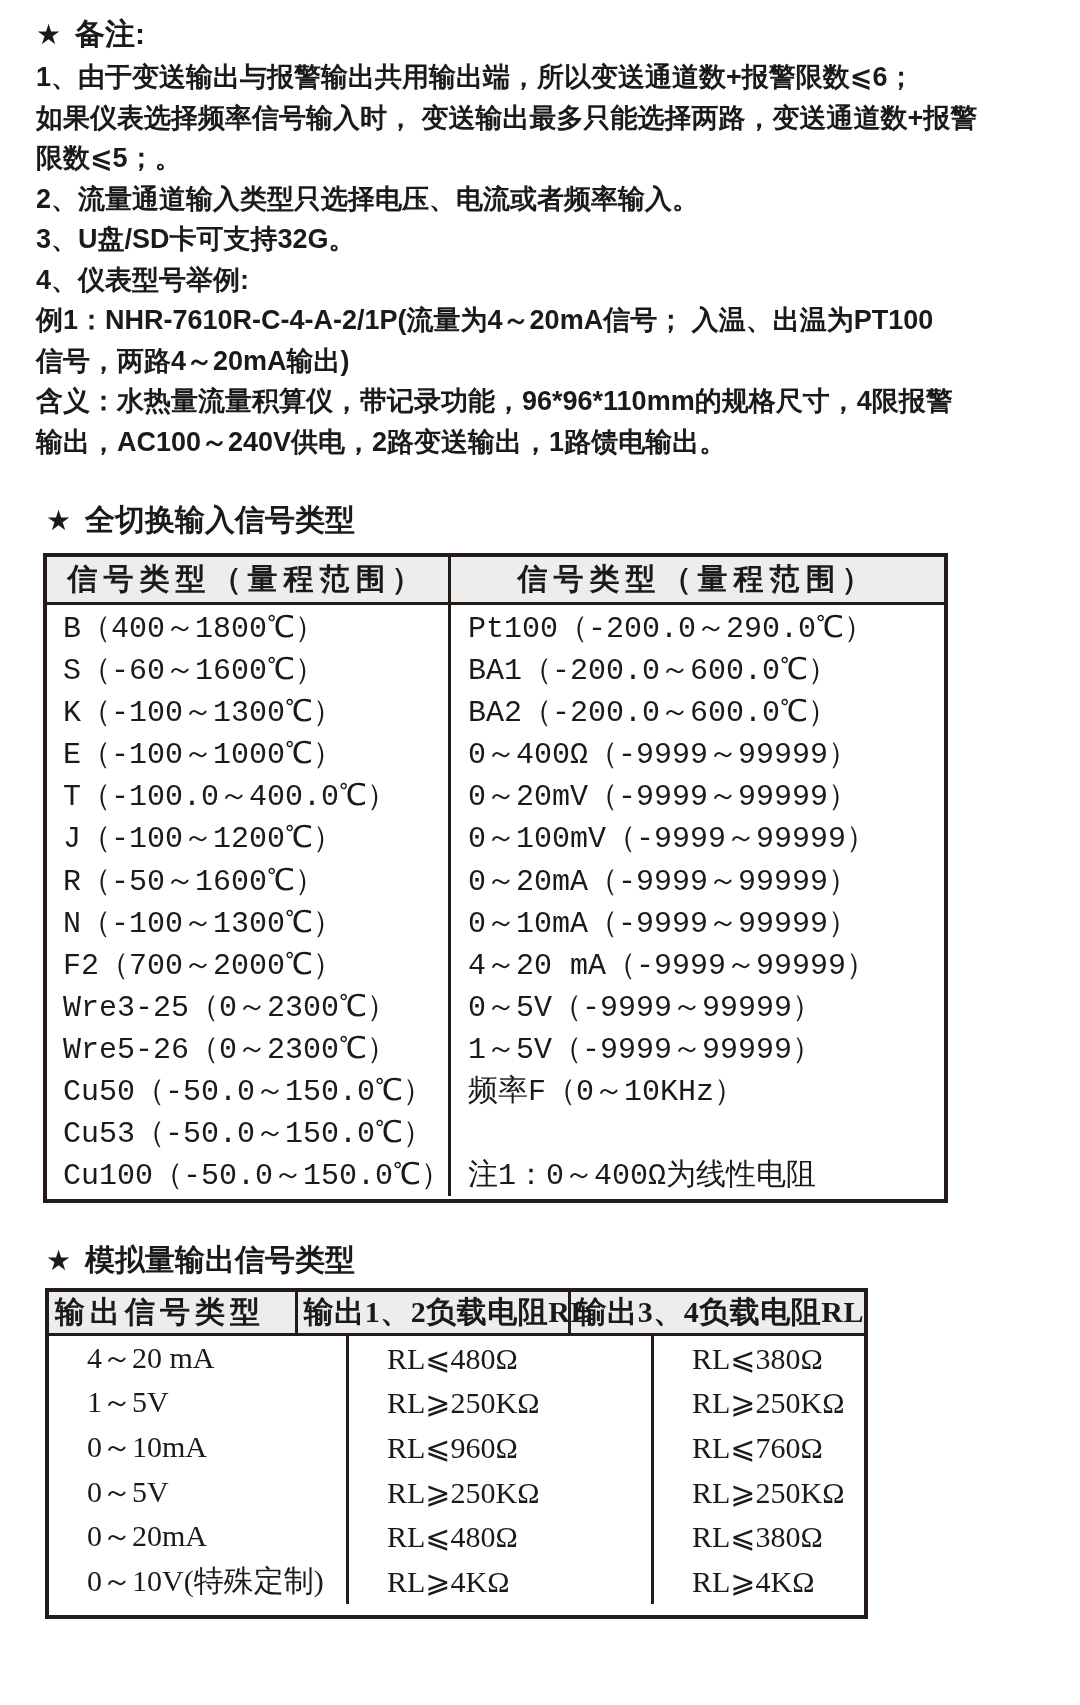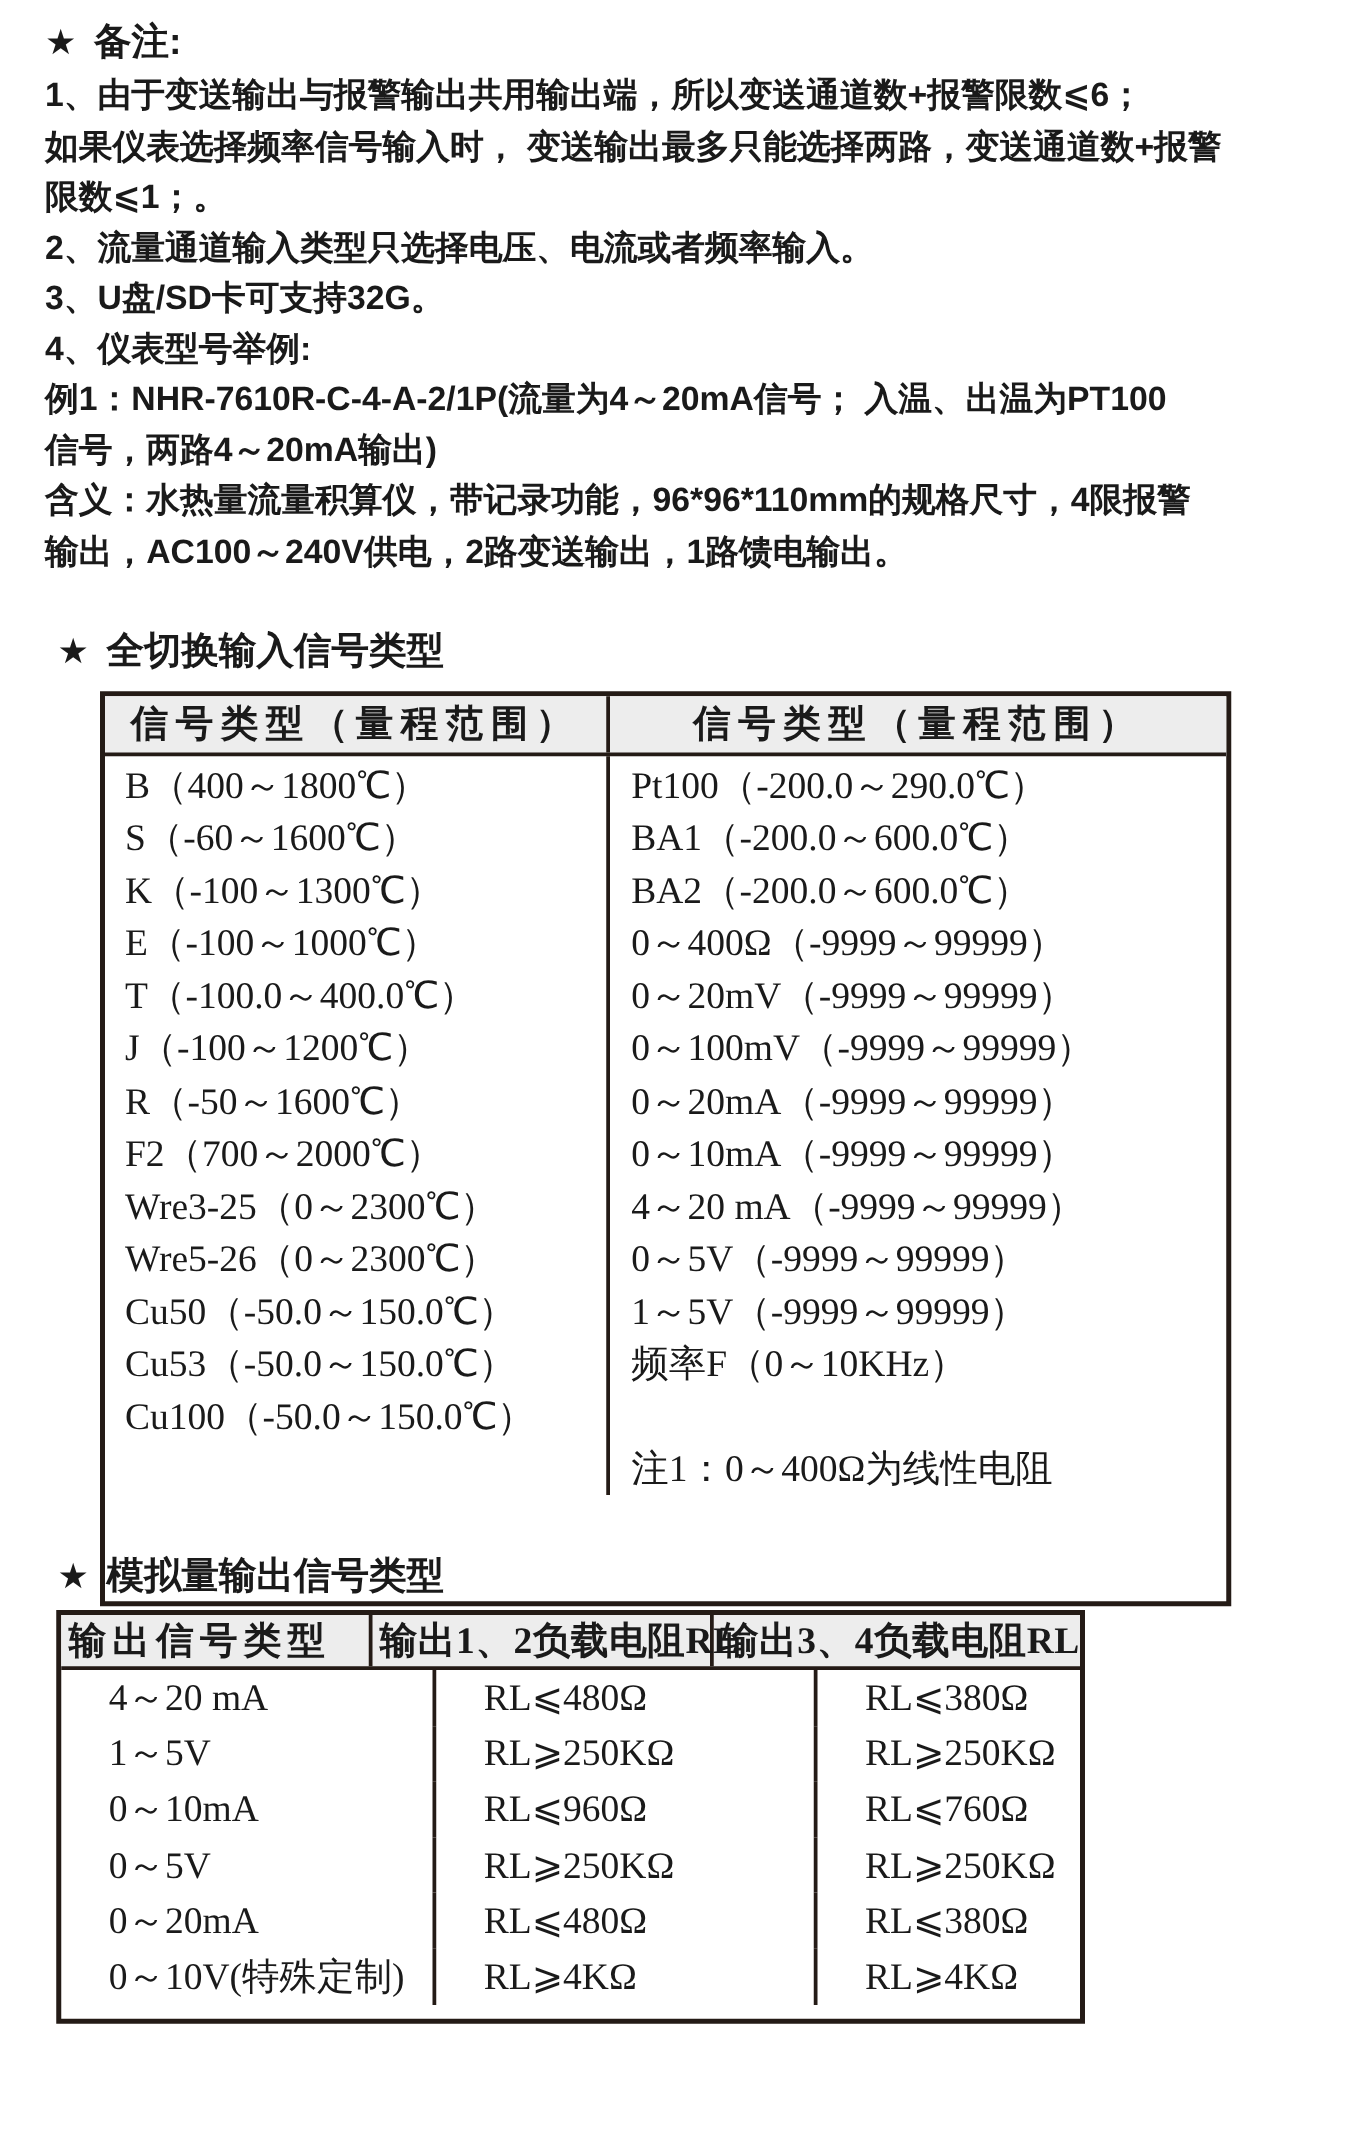--- a/index.html
+++ b/index.html
@@ -26,22 +26,22 @@
     font-size:27px;font-weight:600;line-height:40.5px;white-space:nowrap;
     font-family:var(--sans);
   }
   
   .sec-title{position:absolute;left:46px;font-size:30px;font-weight:600;white-space:nowrap;}
   .sec-title .star{margin-right:14px;font-size:28px;}
   #input-title{top:500px;}
   #output-title{top:1240px;}
   
   .t1{
-    position:absolute;left:43px;top:553px;width:905px;height:732px;
-    border:4px solid var(--line);font-family:Liberation Serif, serif;margin-left:37px;
+    position:absolute;left:43px;top:553px;width:905px;height:650px;
+    border:4px solid var(--line);font-family:Liberation Mono, monospace;
   }
   .t1-hdr{display:flex;height:48px;background:var(--hdrbg);border-bottom:3px solid var(--line);}
   .t1-hdr .hc{
     display:flex;align-items:center;justify-content:center;
     font-size:30px;font-weight:bold;letter-spacing:6px;white-space:nowrap;
   }
   .t1-hdr .hc1{width:404px;border-right:3px solid var(--line);}
   .t1-hdr .hc2{flex:1;}
   .t1-body{display:flex;height:591px;}
   .t1-body .bc1{width:404px;border-right:3px solid var(--line);padding:3px 0 0 16px;}
@@ -66,21 +66,21 @@
   .t2-row .c2{width:273px;border-right:3px solid var(--line);}
   .t2-row .c3{flex:1;}
 </style>
 </head>
 <body>
 
 <div class="notes">
   <div class="h-title"><span class="star">★</span><span>备注:</span></div>
   <div class="note-line">1、由于变送输出与报警输出共用输出端，所以变送通道数+报警限数⩽6；</div>
   <div class="note-line">如果仪表选择频率信号输入时， 变送输出最多只能选择两路，变送通道数+报警</div>
-  <div class="note-line">限数⩽1；。</div>
+  <div class="note-line">限数⩽5；。</div>
   <div class="note-line">2、流量通道输入类型只选择电压、电流或者频率输入。</div>
   <div class="note-line">3、U盘/SD卡可支持32G。</div>
   <div class="note-line">4、仪表型号举例:</div>
   <div class="note-line">例1：NHR-7610R-C-4-A-2/1P(流量为4～20mA信号； 入温、出温为PT100</div>
   <div class="note-line">信号，两路4～20mA输出)</div>
   <div class="note-line">含义：水热量流量积算仪，带记录功能，96*96*110mm的规格尺寸，4限报警</div>
   <div class="note-line">输出，AC100～240V供电，2路变送输出，1路馈电输出。</div>
 </div>
 
 <div class="sec-title" id="input-title"><span class="star">★</span><span>全切换输入信号类型</span></div>
@@ -92,20 +92,21 @@
   </div>
   <div class="t1-body">
     <div class="bc1">
       <div class="sig-line">B（400～1800℃）</div>
       <div class="sig-line">S（-60～1600℃）</div>
       <div class="sig-line">K（-100～1300℃）</div>
       <div class="sig-line">E（-100～1000℃）</div>
       <div class="sig-line">T（-100.0～400.0℃）</div>
       <div class="sig-line">J（-100～1200℃）</div>
       <div class="sig-line">R（-50～1600℃）</div>
+      <div class="sig-line">N（-100～1300℃）</div>
       <div class="sig-line">F2（700～2000℃）</div>
       <div class="sig-line">Wre3-25（0～2300℃）</div>
       <div class="sig-line">Wre5-26（0～2300℃）</div>
       <div class="sig-line">Cu50（-50.0～150.0℃）</div>
       <div class="sig-line">Cu53（-50.0～150.0℃）</div>
       <div class="sig-line">Cu100（-50.0～150.0℃）</div>
     </div>
     <div class="bc2">
       <div class="sig-line">Pt100（-200.0～290.0℃）</div>
       <div class="sig-line">BA1（-200.0～600.0℃）</div>

